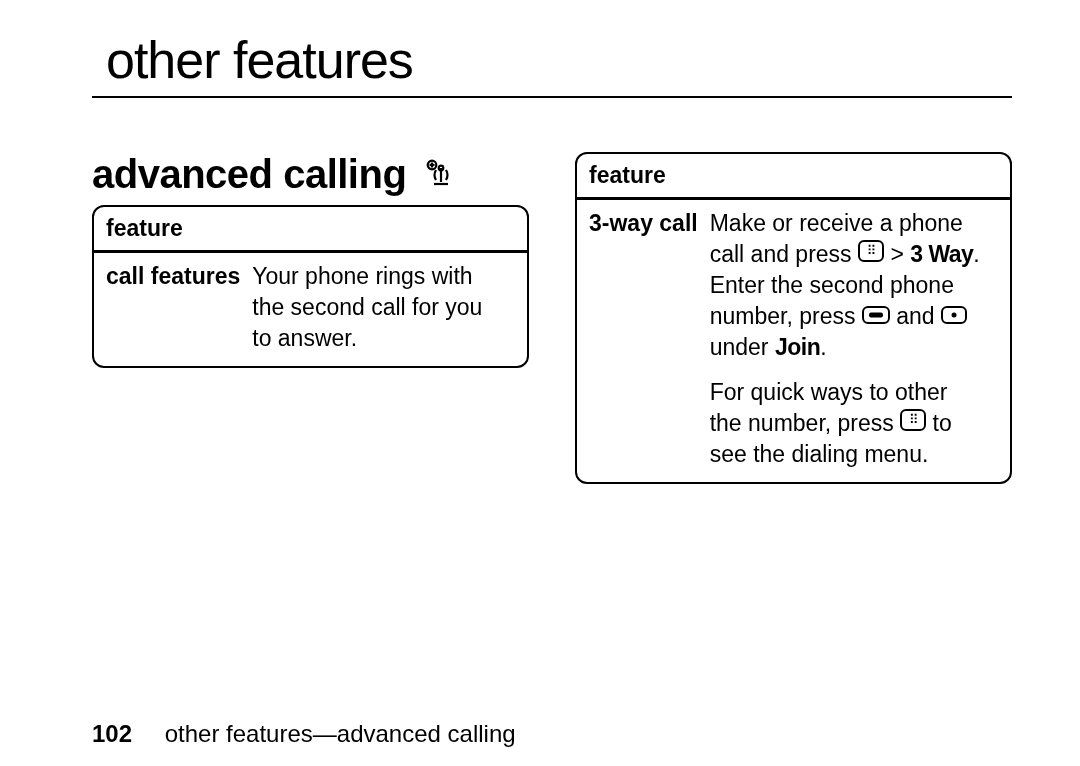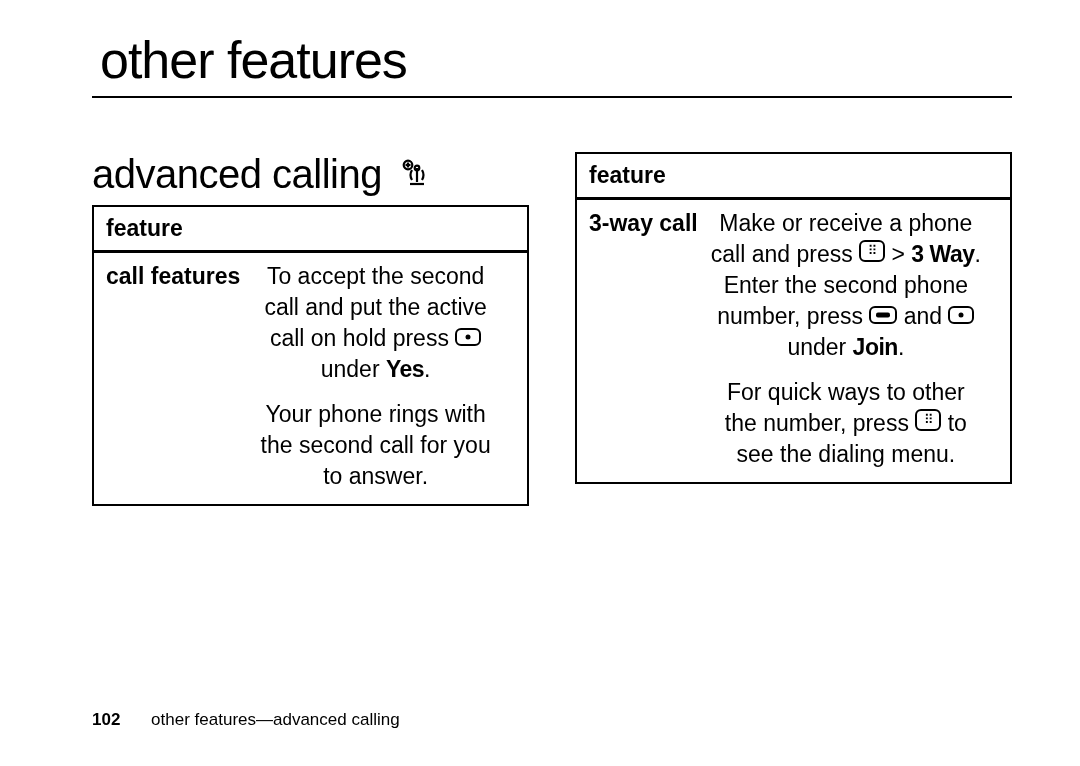--- a/index.html
+++ b/index.html
@@ -16,56 +16,56 @@
     position: relative;
     width: 1080px;
     height: 766px;
     box-sizing: border-box;
     padding: 30px 68px 0 92px;
   }
   .chapter-title {
     font-size: 52px;
     font-weight: 400;
     letter-spacing: -1px;
-    margin: 0 0 6px 8px;
+    margin: 0 0 6px 14px;
   }
   .chapter-rule {
     border: none;
     border-top: 2.5px solid #000;
     margin: 0 0 54px 0;
   }
   .section-row {
     display: flex;
     align-items: baseline;
     gap: 18px;
     margin-bottom: 8px;
   }
   .section-heading {
     font-size: 40px;
-    font-weight: 400;
+    font-weight: 700;
     letter-spacing: -0.5px;
     margin: 0;
   }
   .section-icon {
     width: 34px;
     height: 34px;
     position: relative;
     top: 4px;
   }
   .columns {
     display: flex;
     gap: 46px;
   }
   .col-left { width: 440px; }
   .col-right { width: 440px; }
 
   .feature-table {
     width: 100%;
     border: 2px solid #000;
-    border-radius: 0;
+    border-radius: 12px;
     box-sizing: border-box;
     font-size: 23px;
     line-height: 1.35;
   }
   .ft-head {
     border-bottom: 3px solid #000;
     font-weight: 700;
     padding: 6px 12px 6px 12px;
   }
   .ft-body {
@@ -76,21 +76,20 @@
   .ft-label {
     font-weight: 700;
     flex: 0 0 auto;
     white-space: nowrap;
   }
   .ft-desc {
     flex: 1 1 auto;
   }
   .ft-desc p {
     margin: 0 0 14px 0;
-    text-align: center;
   }
   .ft-desc p:last-child {
     margin-bottom: 0;
   }
   .inline-segments span {
     vertical-align: baseline;
   }
   .btn-like {
     display: inline-block;
     vertical-align: -3px;
@@ -145,22 +144,22 @@
     content: "⠿";
     position: absolute;
     left: 0; right: 0; top: 1px;
     letter-spacing: -1px;
   }
   .cond { font-family: "Arial Narrow", Arial, sans-serif; font-weight: 700; font-stretch: condensed; letter-spacing: -0.5px; }
 
   .footer {
     position: absolute;
     left: 92px;
-    bottom: 36px;
-    font-size: 17px;
+    bottom: 18px;
+    font-size: 24px;
   }
   .footer .pg { font-weight: 700; margin-right: 26px; }
 </style>
 </head>
 <body>
 
 <div class="page">
 
   <h1 class="chapter-title">other features</h1>
   <hr class="chapter-rule">
@@ -184,26 +183,20 @@
             <line x1="5.5" y1="7" x2="10.5" y2="7" stroke="#000" stroke-width="2.2"></line>
           </svg>
         </span>
       </div>
 
       <div class="feature-table">
         <div class="ft-head">feature</div>
         <div class="ft-body">
           <div class="ft-label">call features</div>
           <div class="ft-desc">
-            <p class="inline-segments">
-              <span>To accept the second call and put the active call on hold press </span>
-              <span class="btn-like btn-dot"></span>
-              <span> under </span>
-              <span class="cond">Yes</span><span>.</span>
-            </p>
             <p>Your phone rings with the second call for you to answer.</p>
           </div>
         </div>
       </div>
     </div>
 
     <div class="col-right">
       <div class="feature-table">
         <div class="ft-head">feature</div>
         <div class="ft-body">

